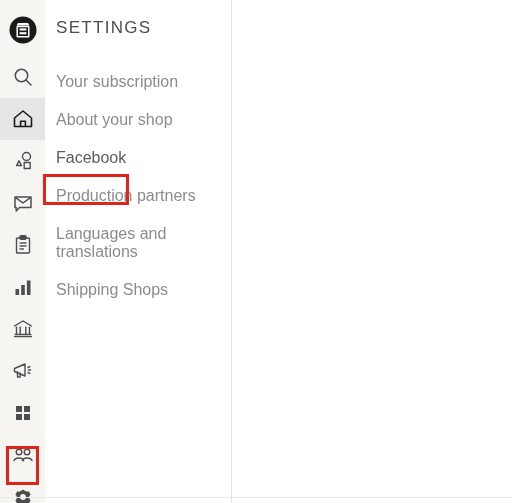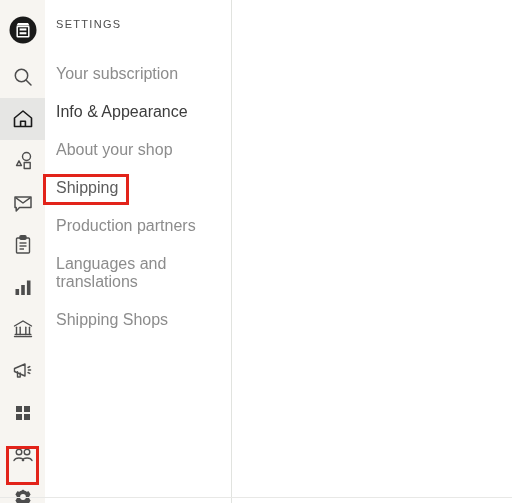--- a/index.html
+++ b/index.html
@@ -51,21 +51,21 @@
     position: relative;
     width: 187px;
     flex: 0 0 187px;
     height: 503px;
     background: #ffffff;
     border-right: 1px solid #e1e3df;
     padding-left: 11px;
     padding-top: 18px;
   }
   #panel-title {
-    font-size: 11px;
+    font-size: 17px;
     letter-spacing: 1.3px;
     color: #4d4d4d;
     font-weight: 400;
     margin-bottom: 25px;
     padding-left: 0px;
   }
   .menu-item {
     position: relative;
     display: block;
     font-size: 16px;
@@ -243,25 +243,24 @@
 
     <div class="rail-hl-box" style="left:6px; top:446px; width:33px; height:39px;"></div>
   </nav>
 
   <aside id="settings-panel">
 
     <h2 id="panel-title">SETTINGS</h2>
 
     <a class="menu-item">Your subscription</a>
 
-    <a class="menu-item dark">Info &amp; Appearance</a>
 
     <a class="menu-item">About your shop</a>
 
-    <a class="menu-item highlighted">Shipping</a>
+    <a class="menu-item highlighted">Facebook</a>
 
 
     <a class="menu-item">Production partners</a>
 
 
     <a class="menu-item">Languages and
 translations</a>
 
     <a class="menu-item">Shipping Shops</a>
 

